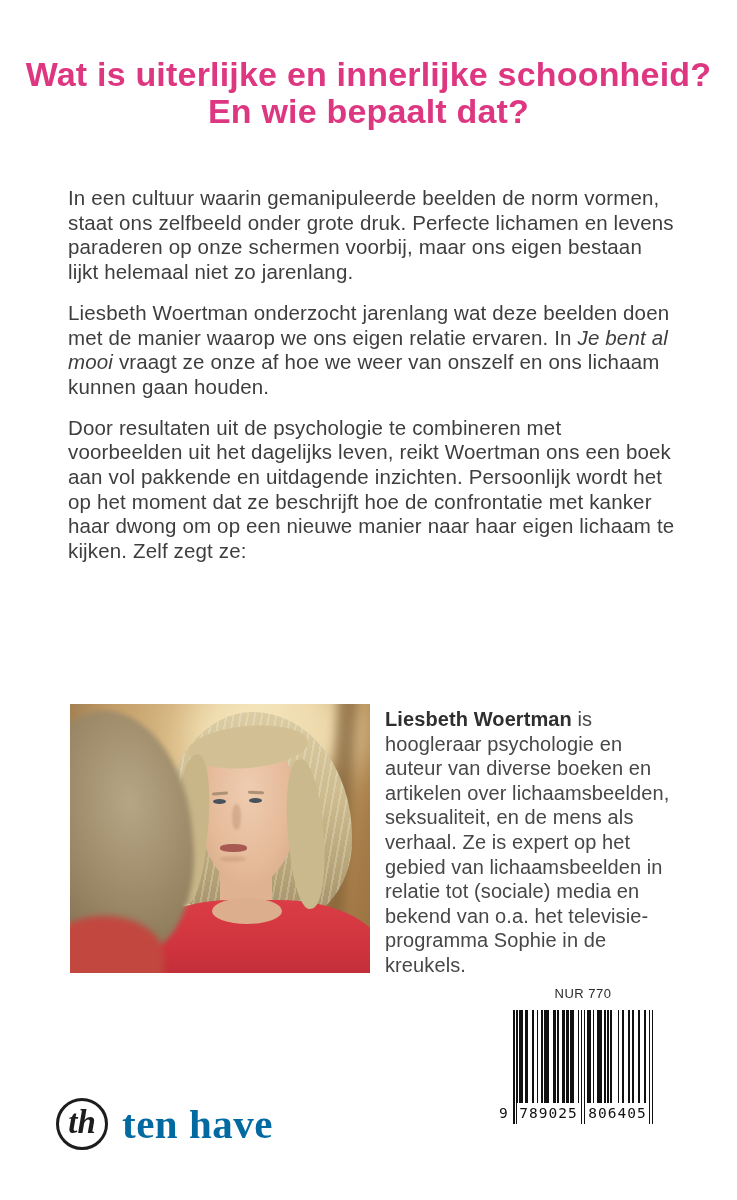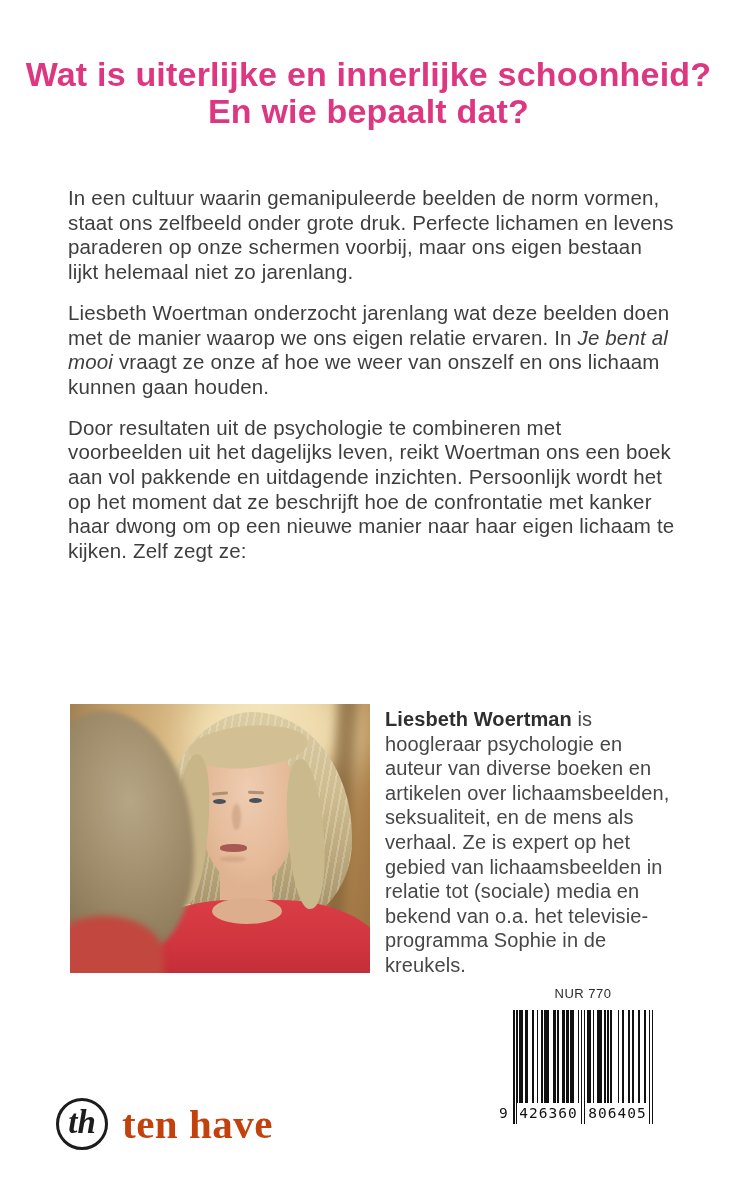--- a/index.html
+++ b/index.html
@@ -100,21 +100,21 @@
   
   .publisher{position:absolute;left:56px;top:1076px;display:flex;align-items:center;margin-top:22px;}
   .monogram{
     width:52px;height:52px;border:3.5px solid #1d1d1d;border-radius:50%;
     display:flex;align-items:center;justify-content:center;
     font-family:"Liberation Serif","DejaVu Serif",serif;font-style:italic;
     font-size:33px;font-weight:bold;color:#1d1d1d;padding-bottom:3px;box-sizing:border-box;
   }
   .pubname{
     margin-left:14px;font-family:"Liberation Serif","DejaVu Serif",serif;
-    font-size:41px;font-weight:600;color:#c2410c;letter-spacing:.5px;text-align:center;
+    font-size:41px;font-weight:600;color:#0369a1;letter-spacing:.5px;text-align:center;
   }
 </style>
 </head>
 <body>
 
 <div class="headline">
   <div>Wat is uiterlijke en innerlijke schoonheid?</div>
   <div>En wie bepaalt dat?</div>
 </div>
 
@@ -193,20 +193,20 @@
       <div style="position: absolute; top: 0px; bottom: 0px; background: rgb(17, 17, 17); left: 104.63px; width: 1.67px;"></div>
       <div style="position: absolute; top: 0px; bottom: 0px; background: rgb(17, 17, 17); left: 109.05px; width: 1.67px;"></div>
       <div style="position: absolute; top: 0px; bottom: 0px; background: rgb(17, 17, 17); left: 114.95px; width: 1.67px;"></div>
       <div style="position: absolute; top: 0px; bottom: 0px; background: rgb(17, 17, 17); left: 119.37px; width: 1.67px;"></div>
       <div style="position: absolute; top: 0px; bottom: 0px; background: rgb(17, 17, 17); left: 125.26px; width: 1.67px;"></div>
       <div style="position: absolute; top: 0px; bottom: 0px; background: rgb(17, 17, 17); left: 131.16px; width: 1.67px;"></div>
       <div style="position: absolute; top: 0px; bottom: 0px; background: rgb(17, 17, 17); left: 135.58px; width: 1.67px;"></div>
       <div style="position: absolute; top: 0px; bottom: 0px; background: rgb(17, 17, 17); left: 138.53px; width: 1.67px;"></div>
     </div>
   <div class="bc-lead">9</div>
-  <div class="bc-label bc-left">426360</div>
+  <div class="bc-label bc-left">789025</div>
   <div class="bc-label bc-right">806405</div>
 </div>
 
 <div class="publisher">
   <div class="monogram">th</div>
   <div class="pubname">ten have</div>
 </div>
 
 </body></html>

